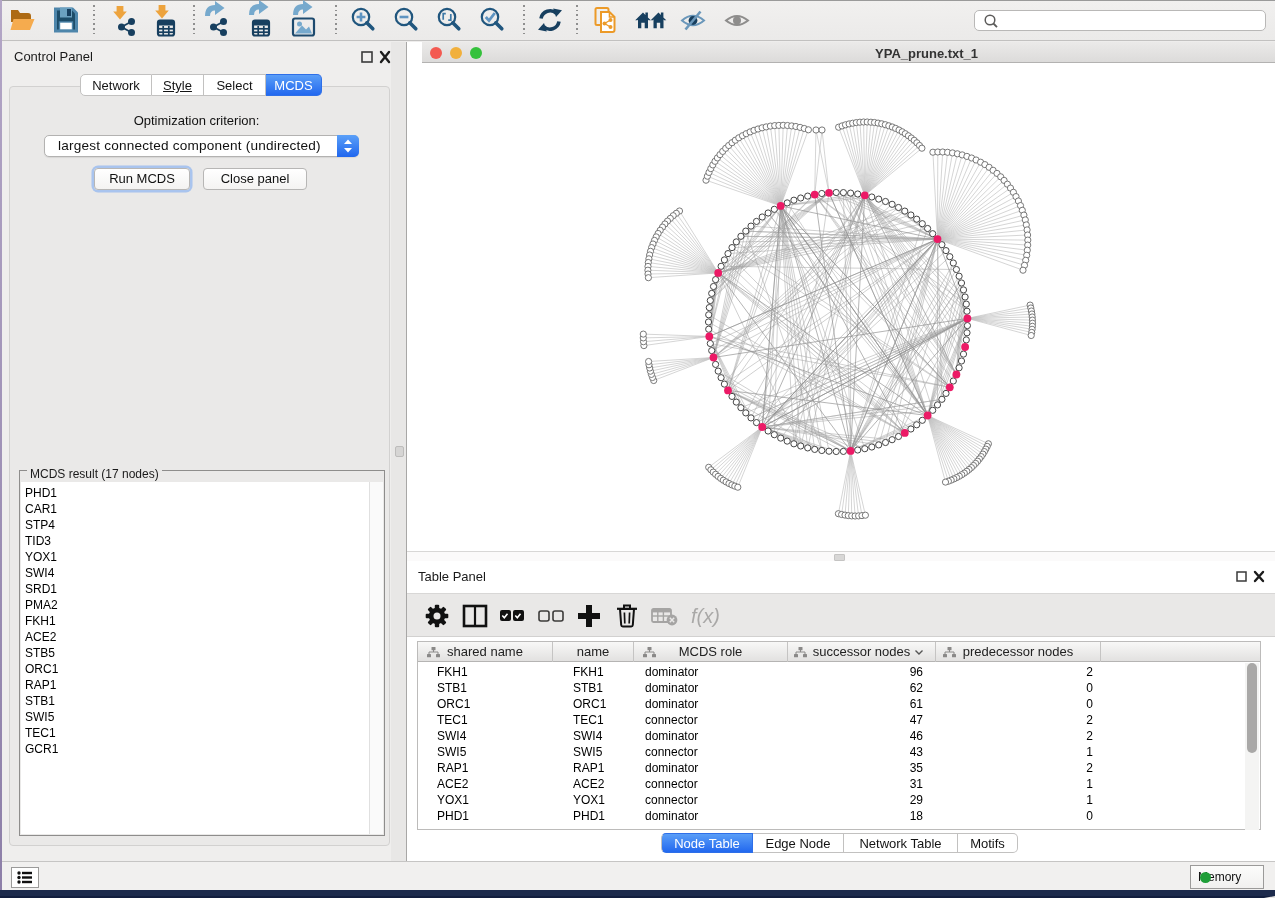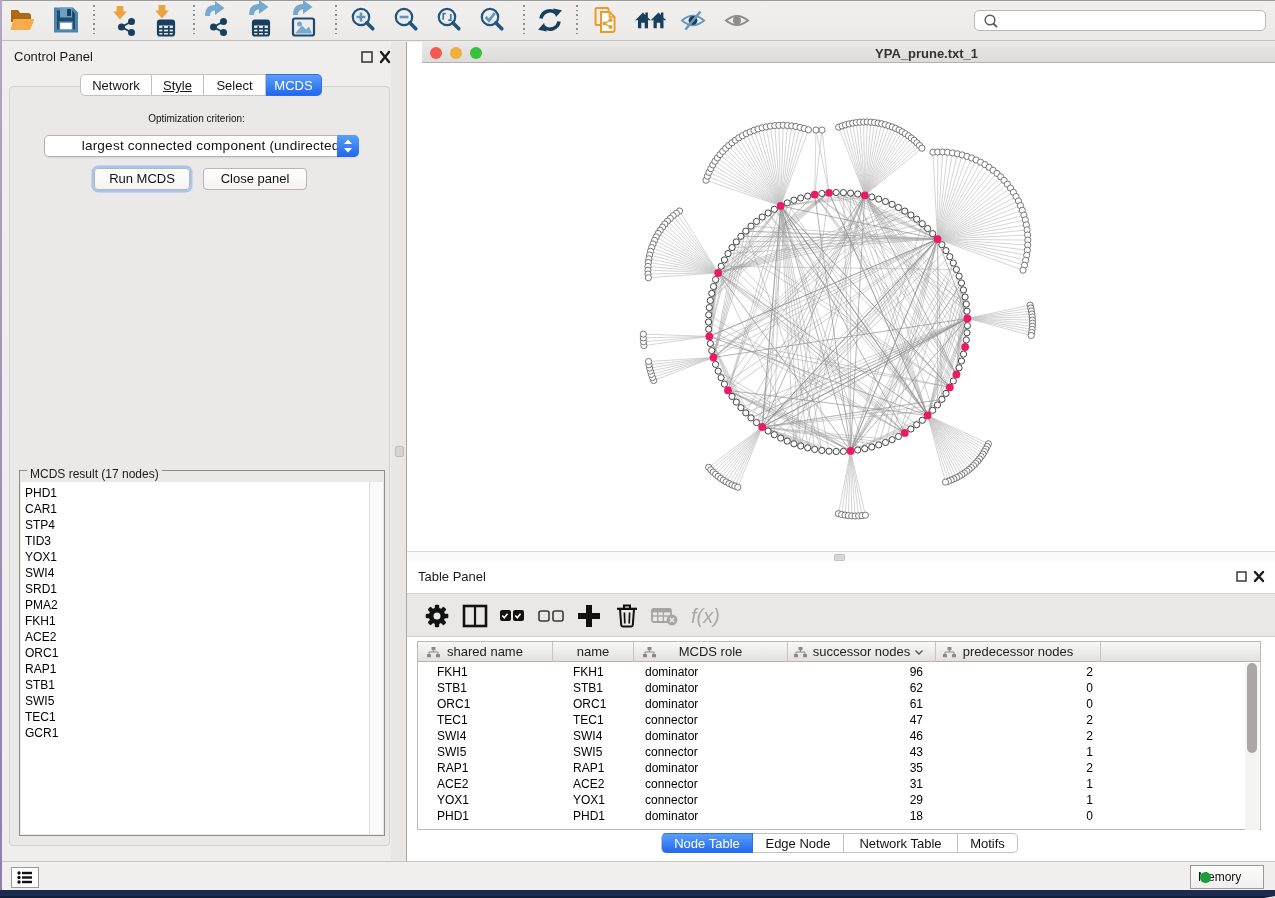--- a/index.html
+++ b/index.html
@@ -30,24 +30,24 @@
 .seg div:first-child { border-left:1px solid #c2c1c0;
   border-top-left-radius:5px; border-bottom-left-radius:5px; }
 .seg div:last-child { border-top-right-radius:5px; border-bottom-right-radius:5px; }
 .seg .sel { background:linear-gradient(#5a9ef7,#2268ef); color:#fff; border-color:#2e6fe8; }
 #cptabs { left:78px; top:32px; }
 #cptabs div:nth-child(1){ width:72px; }
 #cptabs div:nth-child(2){ width:52px;text-decoration:underline; }
 #cptabs div:nth-child(3){ width:62px; }
 #cptabs div:nth-child(4){ width:56px; }
 
-#optlabel { left:0; top:71px; width:389px; text-align:center; font-size:10px; color:#111; }
+#optlabel { left:0; top:71px; width:389px; text-align:center; font-size:13px; color:#111; }
 #dropdown { left:42px; top:93px; width:315px; height:22px; background:#fff;
   border:1px solid #b3b2b1; border-radius:5px; font-size:13px; color:#111;
-  line-height:20px; padding-left:23px; box-shadow:0 1px 1px rgba(0,0,0,0.08); font-size:13.6px; letter-spacing:0.2px;text-align:center; }
+  line-height:20px; padding-left:13px; box-shadow:0 1px 1px rgba(0,0,0,0.08); font-size:13.6px; letter-spacing:0.2px; }
 #ddcap { position:absolute; right:-1px; top:-1px; width:22px; height:22px;
   background:linear-gradient(#5ba0f8,#1f66ee); border-radius:0 5px 5px 0; }
 .btn { position:absolute; height:22px; background:linear-gradient(#ffffff,#f4f3f2);
   border:1px solid #b7b6b5; border-radius:4px; font-size:13px; color:#111;
   text-align:center; line-height:20px; }
 #runbtn { left:92px; top:126px; width:96px;
   box-shadow:0 0 0 2.5px rgba(125,172,242,0.6); }
 #closebtn { left:201px; top:126px; width:104px; }
 
 #grp { left:17px; top:428px; width:366px; height:366px; border:1px solid #8e8d8c; }
@@ -248,20 +248,21 @@
         <div>PHD1</div>
         <div>CAR1</div>
         <div>STP4</div>
         <div>TID3</div>
         <div>YOX1</div>
         <div>SWI4</div>
         <div>SRD1</div>
         <div>PMA2</div>
         <div>FKH1</div>
         <div>ACE2</div>
+        <div>STB5</div>
         <div>ORC1</div>
         <div>RAP1</div>
         <div>STB1</div>
         <div>SWI5</div>
         <div>TEC1</div>
         <div>GCR1</div>
       </div>
     <div id="mscroll"></div>
   </div>
 </div>

